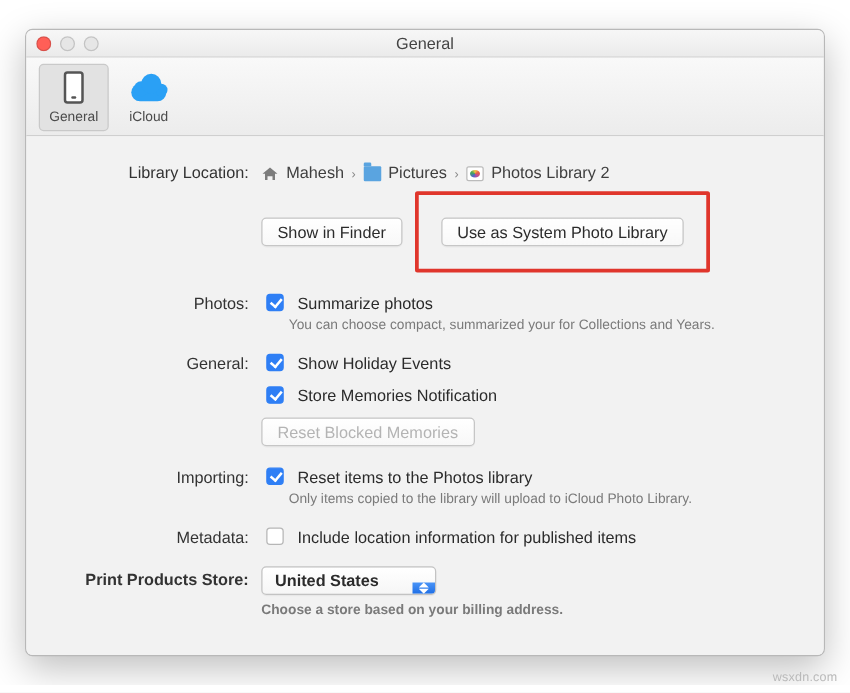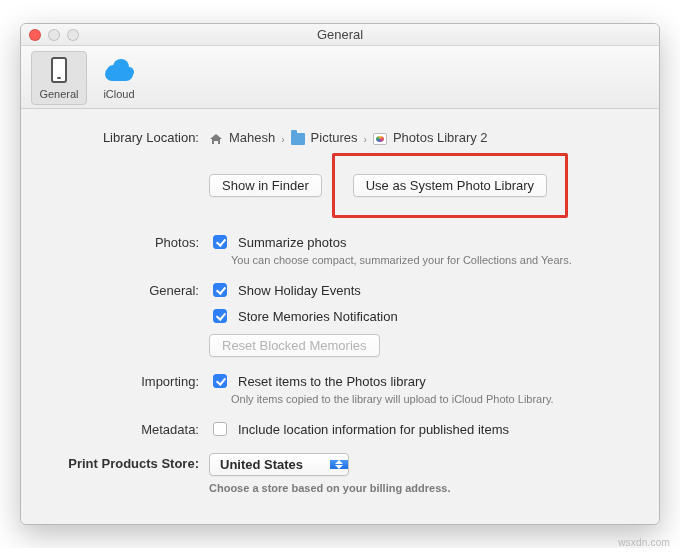--- a/index.html
+++ b/index.html
@@ -152,21 +152,21 @@
     background: #2f7ff5; border-color: #2f7ff5;
   }
   .chkbox:checked::after {
     content: ""; position: absolute; left: 4px; top: 1px; width: 4px; height: 7px;
     border: solid #fff; border-width: 0 2px 2px 0; transform: rotate(40deg);
   }
   .hint { font-size: 11px; color: #7a7a7a; margin-top: 2px; padding-left: 22px; }
   .hint.noindent { padding-left: 0; }
   .gap { height: 6px; }
   .sel {
-    display: inline-flex; align-items: center;
+    display: inline-flex; align-items: flex-end;
     border: 1px solid #c3c3c3; border-radius: 4px; overflow: hidden;
     background: linear-gradient(#fff,#f6f6f6);
     box-shadow: 0 1px 0 rgba(0,0,0,0.04);
   }
   .sel-txt { padding: 3px 10px; min-width: 120px; }
   .sel-arrows {
     width: 18px;
     background: linear-gradient(#4a94f7,#1f6fe6);
     display: flex; flex-direction: column; align-items: center; justify-content: center;
     gap: 1px;

